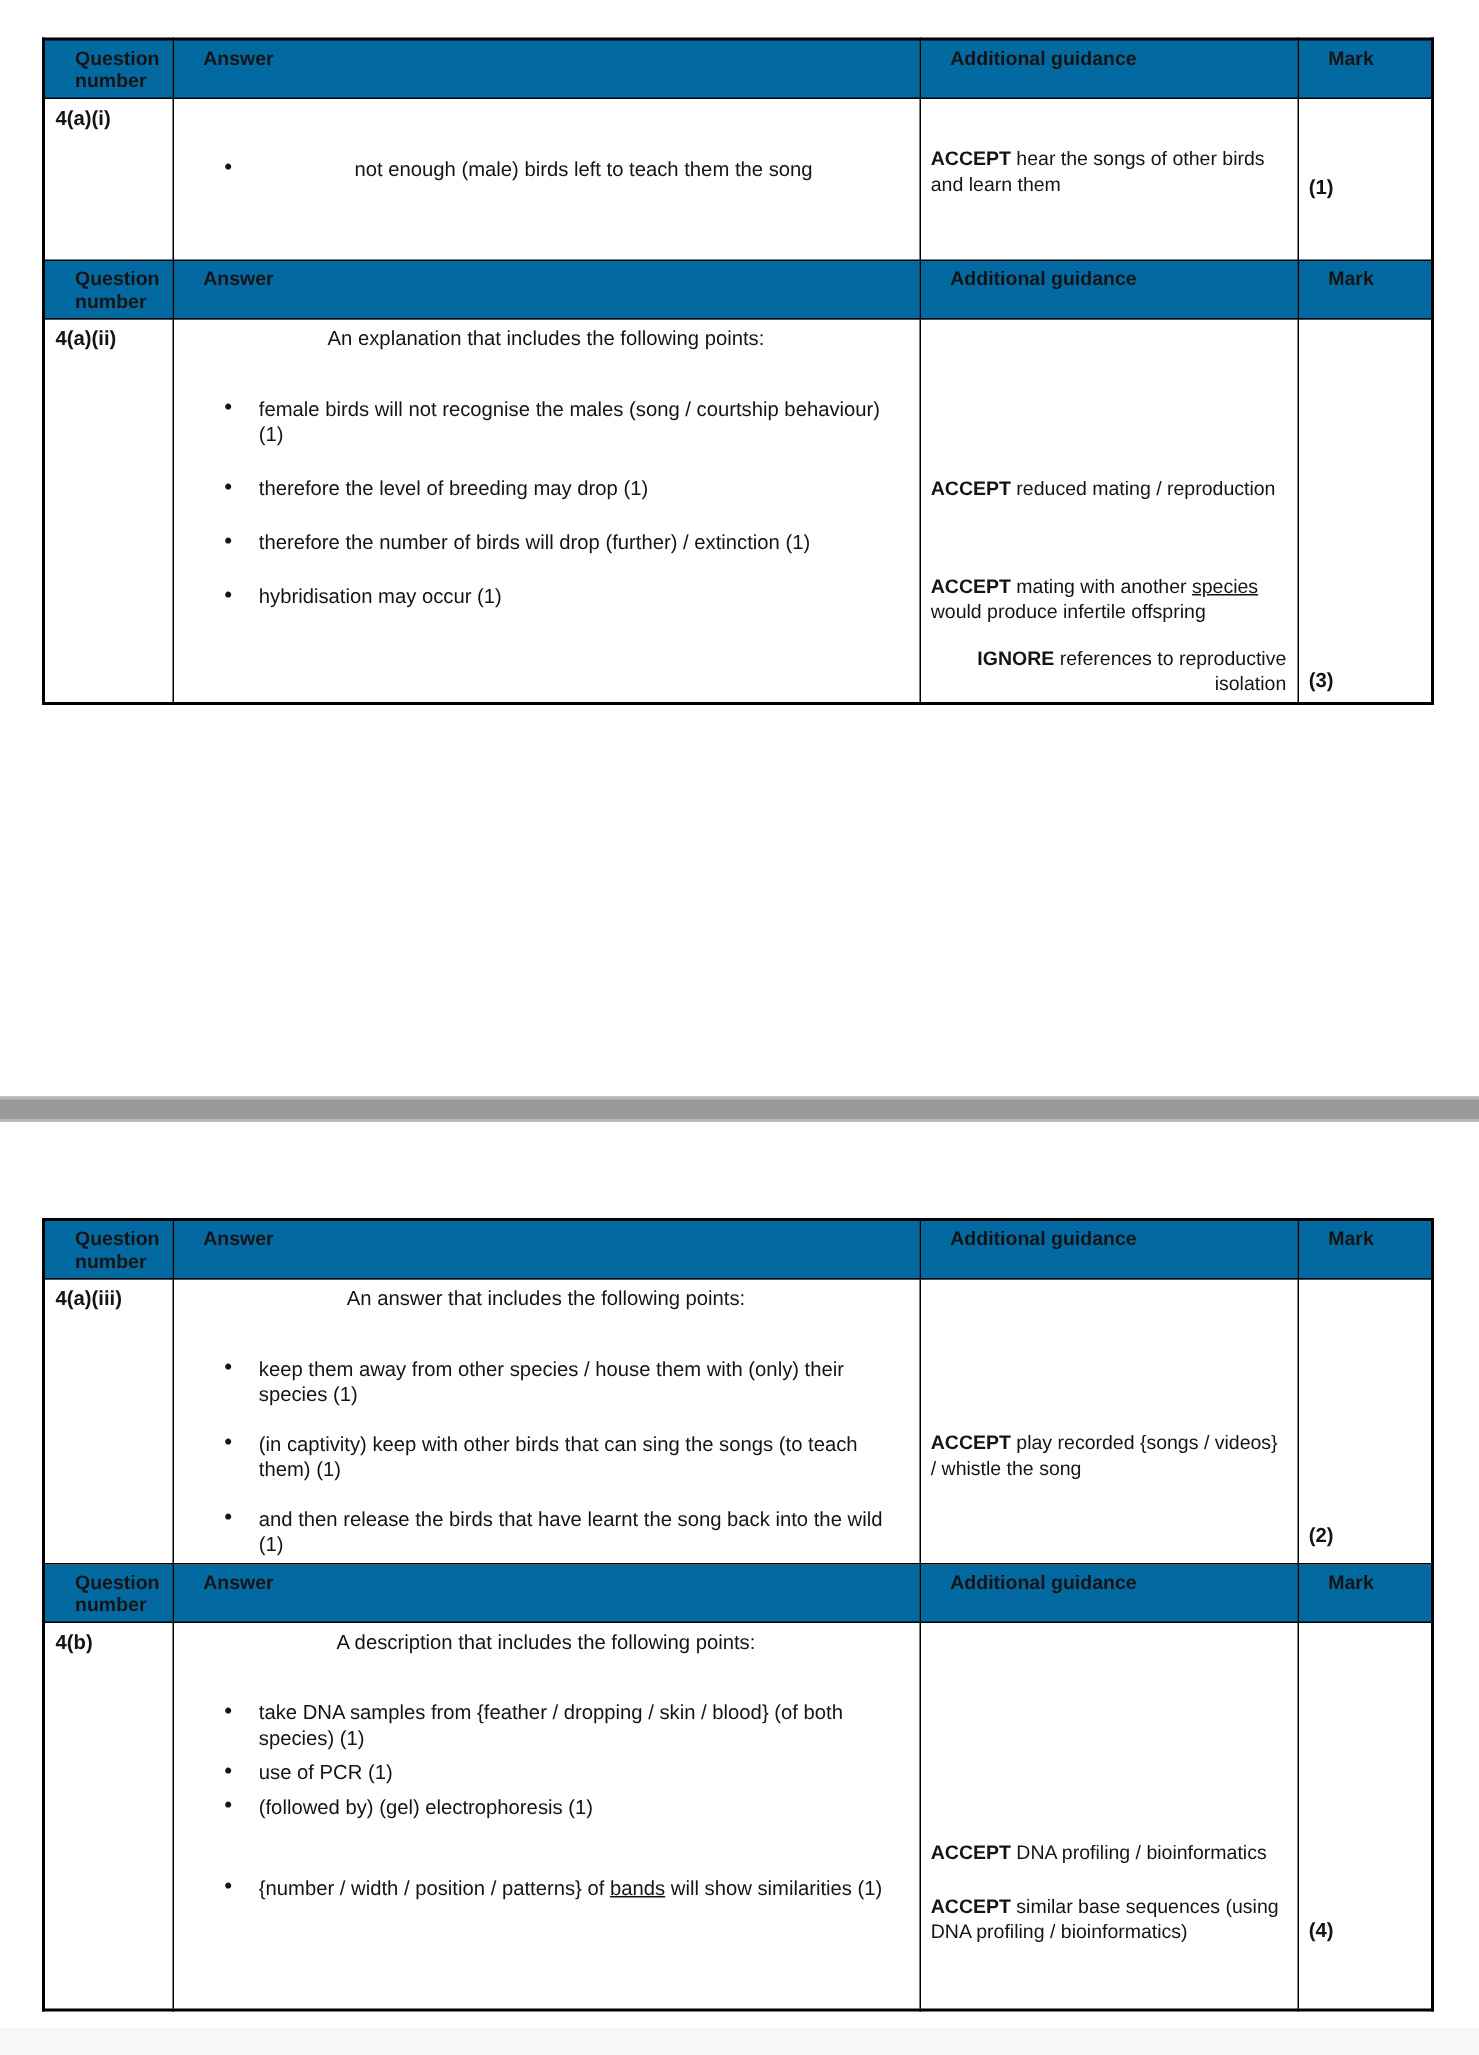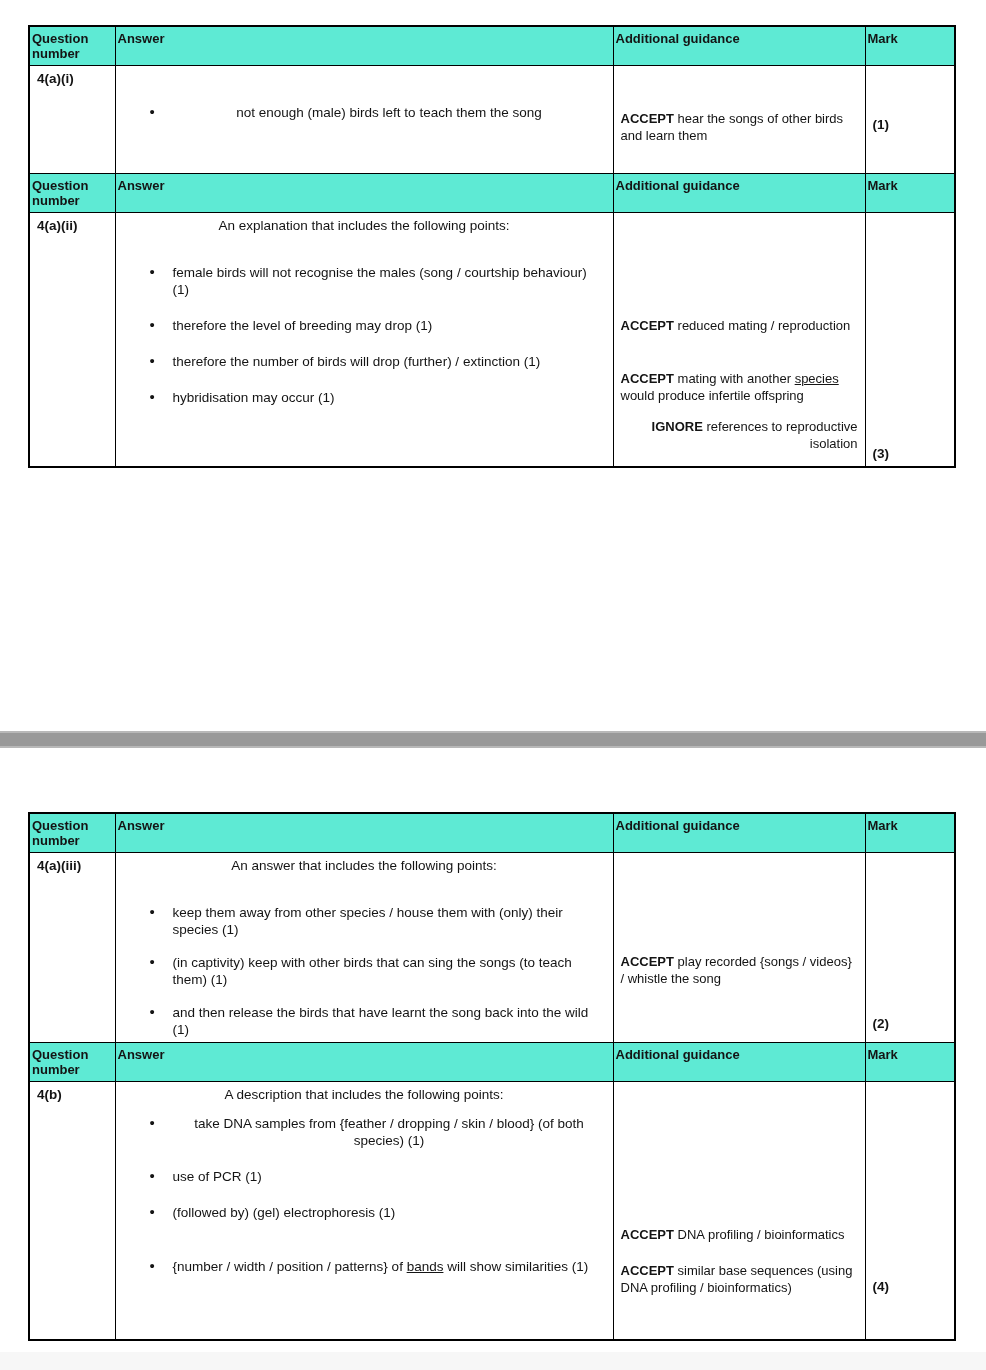--- a/index.html
+++ b/index.html
@@ -16,47 +16,47 @@
     border: 2px solid #000;
   }
   #table1 { top: 25px; }
   #table2 { top: 812px; }
   col.c-q { width: 86px; }
   col.c-a { width: 498px; }
   col.c-g { width: 252px; }
   col.c-m { width: 90px; }
   th, td { border: 1px solid #000; vertical-align: top; text-align: left; }
   tr.hdr th {
-    background: #5eead4; font-weight: bold; font-size: 13px; line-height: 15px;
-    padding: 4px 2px; height: 36px; border-bottom: 1.5px solid #000;
+    background: #0369a1; font-weight: bold; font-size: 13px; line-height: 15px;
+    padding: 4px 20px; height: 36px; border-bottom: 1.5px solid #000;
   }
   td { font-size: 13.5px; line-height: 17px; padding: 4px 7px; }
   tr.r-4ai  td { height: 108px; }
   tr.r-4aii td { height: 225px; }
   tr.r-4aiii td { height: 184px; }
   tr.r-4b   td { height: 258px; }
   .qnum { font-weight: bold; }
   .intro { margin: 0; text-align: center; }
   .answer ul { list-style: none; margin: 0; padding: 0 0 0 27px; }
   .answer li { position: relative; padding-left: 23px; margin-top: 16px; }
   .answer li::before { content: "\2022"; position: absolute; left: 0; top: -1px; font-size: 15px; }
   .r-4ai  li:first-child { margin-top: 34px; text-align: center; }
   .r-4aii li { margin-top: 19px; }
   .r-4aii li:first-child { margin-top: 30px; }
   .r-4aiii li { margin-top: 16px; }
   .r-4aiii li:first-child { margin-top: 30px; }
-  .r-4b li { margin-top: 19px; }
-  .r-4b li:first-child { margin-top: 12px; text-align: center; }
+  .r-4b li { margin-top: 6px; }
+  .r-4b li:first-child { margin-top: 30px; }
   .r-4b li.gap-big { margin-top: 37px; }
   .gd p { margin: 0; font-size: 13px; line-height: 17px; }
   .b { font-weight: bold; }
   .u { text-decoration: underline; }
-  .r-4ai  .g1 { margin-top: 40px; }
+  .r-4ai  .g1 { margin-top: 27px; }
   .r-4aii .g1 { margin-top: 100px; }
-  .r-4aii .g2 { margin-top: 36px; }
+  .r-4aii .g2 { margin-top: 48px; }
   .r-4aii .g3 { margin-top: 14px; text-align: right; }
   .r-4aiii .g1 { margin-top: 96px; }
   .r-4b .g1 { margin-top: 140px; }
   .r-4b .g2 { margin-top: 19px; }
   .mark-val { font-weight: bold; margin: 0; }
   .r-4ai  .mark-val { margin-top: 46px; }
   .r-4aii .mark-val { margin-top: 228px; }
   .r-4aiii .mark-val { margin-top: 158px; }
   .r-4b .mark-val { margin-top: 192px; }
   .page-separator {

